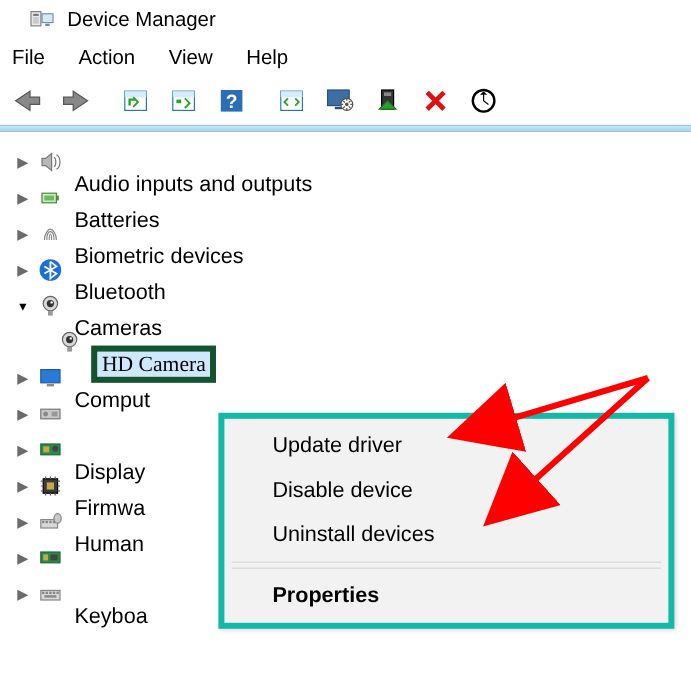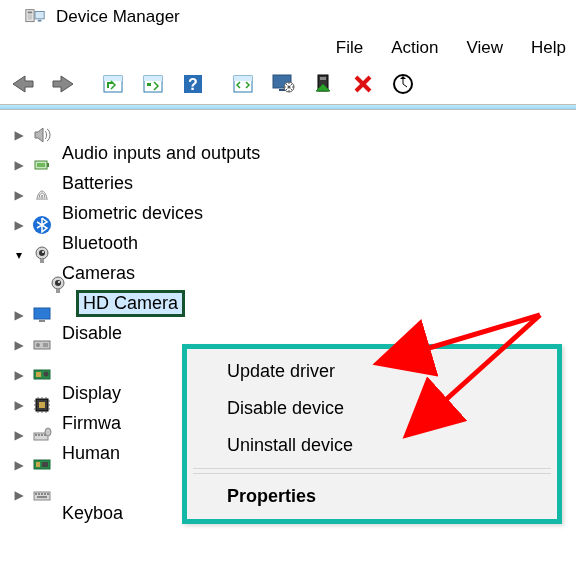--- a/index.html
+++ b/index.html
@@ -14,21 +14,20 @@
   .titlebar {
     display: flex; align-items: center;
     padding: 6px 10px 8px 24px;
     font-size: 17px;
   }
   .titlebar .app-icon { width: 22px; height: 22px; margin-right: 10px; }
   .menubar {
     display: flex; gap: 28px;
     padding: 2px 10px 6px 10px;
     font-size: 17px;
-    justify-content: flex-end;
   }
   .menubar .menu-item { cursor: default; }
   .toolbar {
     display: flex; align-items: center;
     padding: 4px 6px;
   }
   .tb-btn {
     width: 34px; height: 32px;
     display: flex; align-items: center; justify-content: center;
     margin-right: 6px;
@@ -57,22 +56,23 @@
     user-select: none;
   }
   .node-icon {
     width: 24px; height: 22px;
     display: flex; align-items: center; justify-content: center;
     margin-right: 6px;
   }
   .row.child { padding-left: 38px; }
   .row.selected .label-box {
     background: #cde8ff;
-    border: 3px solid #14532d;
+    border: 5px solid #14532d;
     padding: 0 4px;
+    font-family: Liberation Serif, serif;
   }
   .label-box { padding: 0 2px; margin-top: 36px; }
   .context-menu {
     position: absolute;
     left: 182px; top: 344px;
     width: 380px;
     background: #f2f2f2;
     border: 5px solid #14b8a6;
     box-shadow: 2px 2px 4px rgba(0,0,0,0.15);
     font-size: 18px;
@@ -263,21 +263,21 @@
   </div>
 
   <div class="row">
     <span class="twisty">▶</span>
     <span class="node-icon">
       <svg width="20" height="20" viewBox="0 0 20 20">
           <rect x="2" y="3" width="16" height="11" fill="#2a7ad6" stroke="#1a5aa6"></rect>
           <rect x="7" y="15" width="6" height="2" fill="#888"></rect>
         </svg>
     </span>
-    <span class="label-box">Disable</span>
+    <span class="label-box">Comput</span>
   </div>
 
   <div class="row">
     <span class="twisty">▶</span>
     <span class="node-icon">
       <svg width="20" height="20" viewBox="0 0 20 20">
           <rect x="2" y="6" width="16" height="8" fill="#c8c8c8" stroke="#777"></rect>
           <circle cx="6" cy="10" r="2" fill="#888"></circle>
           <rect x="11" y="8" width="5" height="4" fill="#999"></rect>
         </svg>
@@ -348,21 +348,21 @@
         </svg>
     </span>
     <span class="label-box">Keyboa</span>
   </div>
 
 </div>
 
 <div class="context-menu">
   <div class="cm-item">Update driver</div>
   <div class="cm-item">Disable device</div>
-  <div class="cm-item">Uninstall device</div>
+  <div class="cm-item">Uninstall devices</div>
   <div class="cm-sep"></div>
   <div class="cm-sep"></div>
   <div class="cm-item bold">Properties</div>
 </div>
 
 <svg class="arrows">
   <defs>
     <marker id="ah" markerWidth="12" markerHeight="12" refX="10" refY="6" orient="auto">
       <path d="M0 0 L12 6 L0 12 Z" fill="#ff0000"></path>
     </marker>

